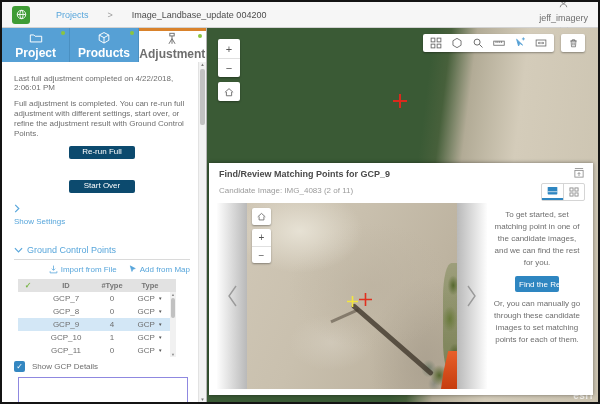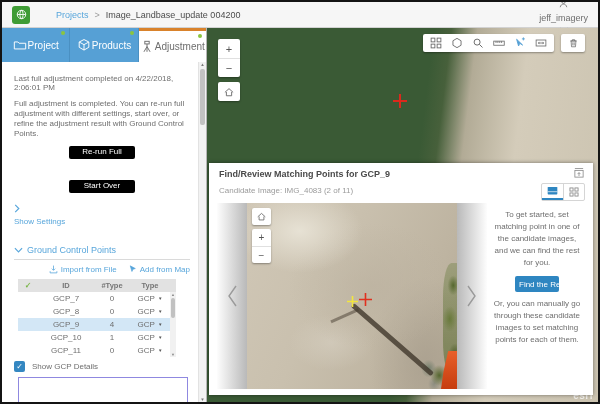--- a/index.html
+++ b/index.html
@@ -5,46 +5,46 @@
   * { margin:0; padding:0; box-sizing:border-box; }
   body { background:#888; font-family:"Liberation Sans", sans-serif; }
   .screen { width:600px; height:404px; border:2px solid #141414; background:#fff;
             position:relative; overflow:hidden; }
 
   
   .topbar { height:26px; background:#f6f6f6; border-bottom:1px solid #d2d2d2;
             display:flex; align-items:center; padding:0 10px; }
   .logo { width:18px; height:18px; background:#3f9c35; border-radius:3px;
           display:flex; align-items:center; justify-content:center; flex:0 0 auto; }
-  .crumbs { display:flex; align-items:center; gap:6px; margin-left:26px; font-size:9px; }
+  .crumbs { display:flex; align-items:center; gap:19px; margin-left:26px; font-size:9px; }
   .crumb-link { color:#58a6db; }
   .crumb-sep { color:#9b9b9b; }
   .crumb-title { color:#4c4c4c; }
   .userchip { margin-left:auto; display:flex; align-items:center; gap:4px;
               color:#6e6e6e; font-size:9px;flex-direction:column; }
 
   .main { display:flex; height:374px; }
 
   
   .left { width:205px; border-right:1px solid #b5b5b5; background:#fff;
           display:flex; flex-direction:column; position:relative; }
   .tabs { display:flex; height:34px; flex:0 0 auto; }
-  .tab { flex:1; background:#56a0d5; color:#fff; position:relative; font-size:10px;
-         display:flex; align-items:center; justify-content:center;
-         gap:1px; border-right:1px solid #4a90c2; cursor:pointer; }
+  .tab { flex:1; background:#56a0d5; color:#fff; position:relative; font-size:12px;
+         display:flex; flex-direction:column; align-items:center; justify-content:center;
+         gap:1px; border-right:1px solid #4a90c2; cursor:pointer;font-weight:bold; }
   .tab:last-child { border-right:none; }
   .tab.active { background:#fff; color:#6e6e6e; border-top:3px solid #d9822b; }
   .tab .dot { position:absolute; top:3px; right:4px; width:4px; height:4px;
               border-radius:50%; background:#8bc53f; }
   .panel-body { position:relative; flex:1; overflow:hidden; padding:12px 16px 0 12px;
                 font-size:8px; color:#6e6e6e; }
   .status { line-height:1.18; }
   .desc { margin-top:6px; line-height:1.25; }
   .btn-primary { display:block; margin:21px auto 0; width:66px; height:13px;
-                 background:#000000; color:#fff; border:none; border-radius:2px;
+                 background:#0c4a6e; color:#fff; border:none; border-radius:2px;
                  font-size:8px; font-family:inherit; cursor:pointer; line-height:12px; }
   .btn-primary.first { margin-top:7px; }
   .linkrow { margin-top:11px; display:flex; align-items:flex-start; gap:4px; color:#58a6db;flex-direction:column; }
   .gcp-title { margin-top:19px; display:flex; align-items:center; gap:4px;
                color:#58a6db; font-size:9px; }
   .divider { margin-top:4px; border-top:1px solid #dadada; }
   .gcp-links { margin-top:5px; display:flex; justify-content:flex-end; gap:11px;
                color:#58a6db; font-size:8px; align-items:center; }
   .gcp-links .lnk { display:flex; align-items:center; gap:3px; cursor:pointer; }
 

